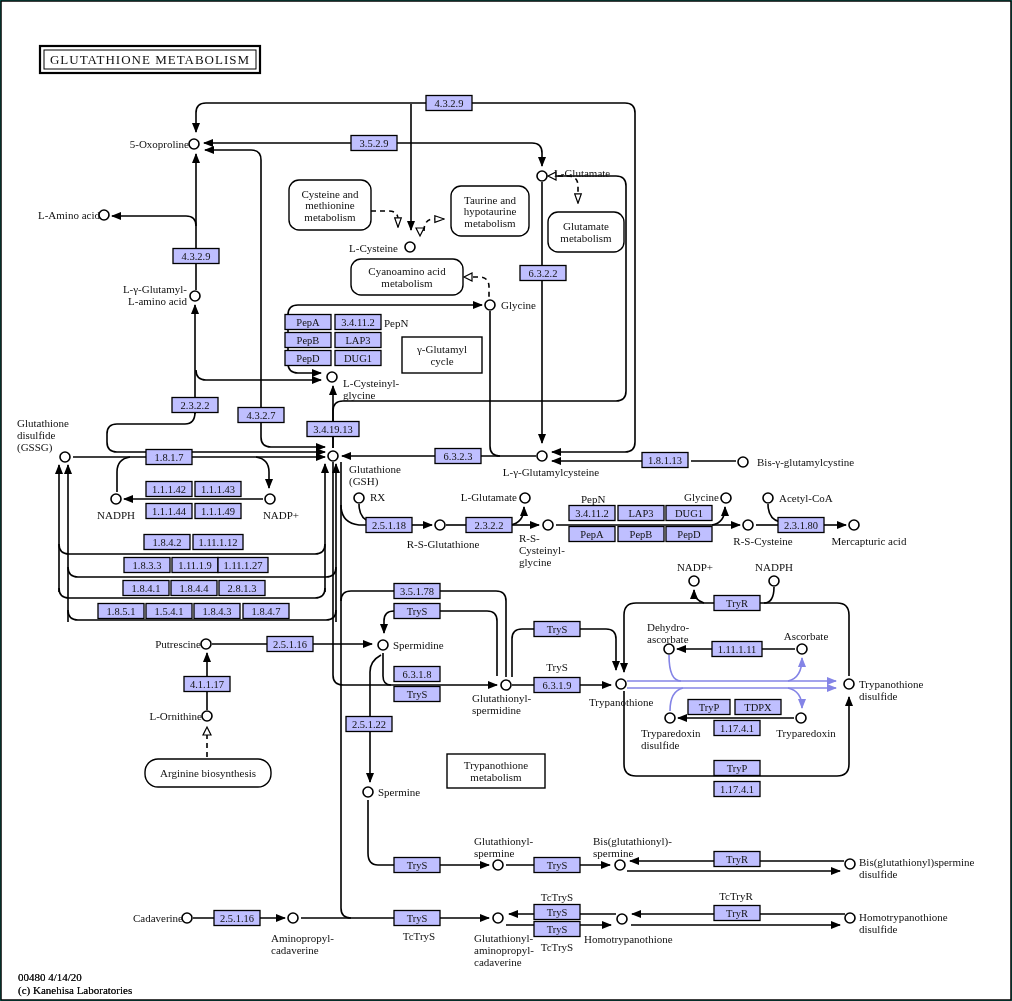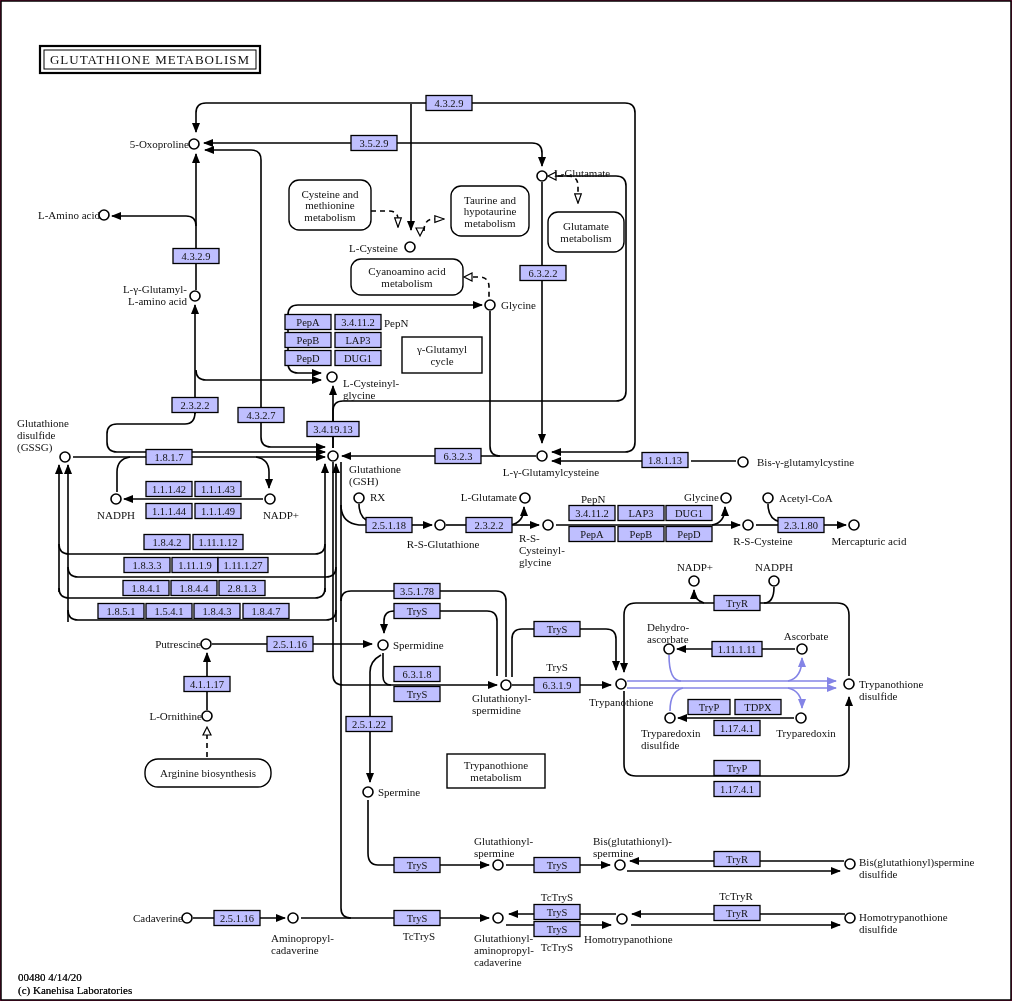--- a/index.html
+++ b/index.html
@@ -1,16 +1,16 @@
 <!DOCTYPE html>
 <html><head>
 <meta charset="utf-8">
 <style>
   html,body{margin:0;padding:0;background:#fff;}
-  #wrap{width:1012px;height:1001px;position:relative;background:#be185d;}
+  #wrap{width:1012px;height:1001px;position:relative;background:#14b8a6;}
   svg{display:block;font-family:"Liberation Serif",serif;}
   .ln{fill:none;stroke:#000;stroke-width:1.6;stroke-linejoin:round;}
   .dash{stroke-dasharray:5 4;}
   .pl{stroke:#8484E6;}
   .ebox rect{fill:#BFBFFF;stroke:#000;stroke-width:1.3;}
   .ebox text{fill:#111;font-size:10.5px;text-anchor:middle;}
   .pbox rect{fill:#fff;stroke:#000;stroke-width:1.4;}
   .pbox text{fill:#111;font-size:11px;text-anchor:middle;}
   .cmpd{fill:#fff;stroke:#000;stroke-width:1.6;}
   .lbl{fill:#111;font-size:11px;}

